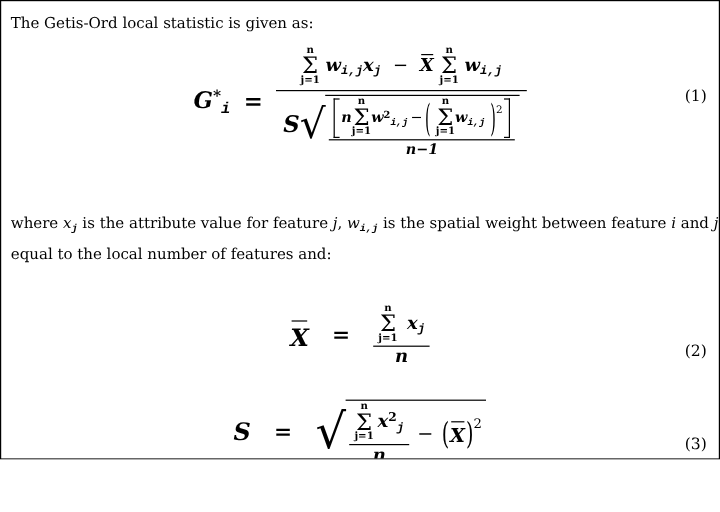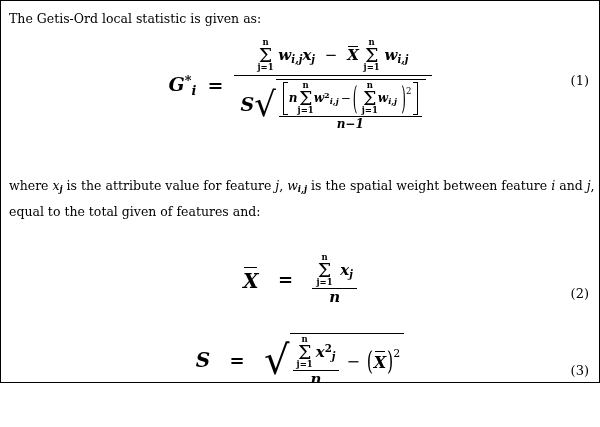--- a/index.html
+++ b/index.html
@@ -76,20 +76,21 @@
     font-weight: normal;
   }
   .sum .lim {
     display: block;
     font-size: 8.5px;
   }
   .sub {
     font-size: 0.68em;
     vertical-align: -0.28em;
     font-style: italic;
+    font-family: Liberation Mono, monospace;
   }
   .sup {
     font-size: 0.68em;
     vertical-align: 0.48em;
     font-style: normal;
   }
   .bar-wrap {
     display: inline-block;
     position: relative;
     padding-top: 2px;
@@ -239,21 +240,21 @@
         <span class="math" style="font-size:19px; vertical-align:middle;">S</span><span class="sqrt"><span class="radical" style="font-size:34px; line-height:0.8;">√</span><span class="rad-body"><span class="frac" style="font-size:12px;"><span class="num"><span class="brk"><span class="math"><span>n</span></span><span class="sum"><span class="lim">n</span><span class="big">Σ</span><span class="lim">j=1</span></span><span class="math"><span>w</span><span class="sup">2</span><span class="sub">i,j</span></span><span class="mathup" style="padding:0 2px;">−</span><span class="bigparen"><span class="sum"><span class="lim">n</span><span class="big">Σ</span><span class="lim">j=1</span></span><span class="math"><span>w</span><span class="sub">i,j</span></span></span><span class="sup" style="font-size:0.72em; vertical-align:0.9em;">2</span></span></span><span class="den math" style="font-weight:bold;">n−1</span></span></span></span>
       </span>
     </span>
   </div>
 
   <div class="eq-number" style="right:10px; top:72px;">(1)</div>
 
   <div class="text-line" style="left:8px; top:177px;">
     where <span class="it">x</span><span class="sub" style="font-weight:bold;">j</span> is the attribute value for feature <span class="it">j</span>, <span class="it">w</span><span class="sub" style="font-weight:bold;">i,j</span> is the spatial weight between feature <span class="it">i</span> and <span class="it">j</span>, <span class="it">n</span> is
   </div>
-  <div class="text-line" style="left:8px; top:203px;">equal to the total given of features and:</div>
+  <div class="text-line" style="left:8px; top:203px;">equal to the local number of features and:</div>
 
   <div id="eq2" style="top:253px;">
     <span class="bar-wrap math" style="font-size:20px; display:inline-block; vertical-align:middle;">X</span>
     <span class="math" style="display:inline-block; vertical-align:middle; padding:0 14px; font-size:18px;">=</span>
     <span class="frac" style="font-size:15px;">
       <span class="num">
         <span class="sum">
           <span class="lim">n</span>
           <span class="big">Σ</span>
           <span class="lim">j=1</span>

